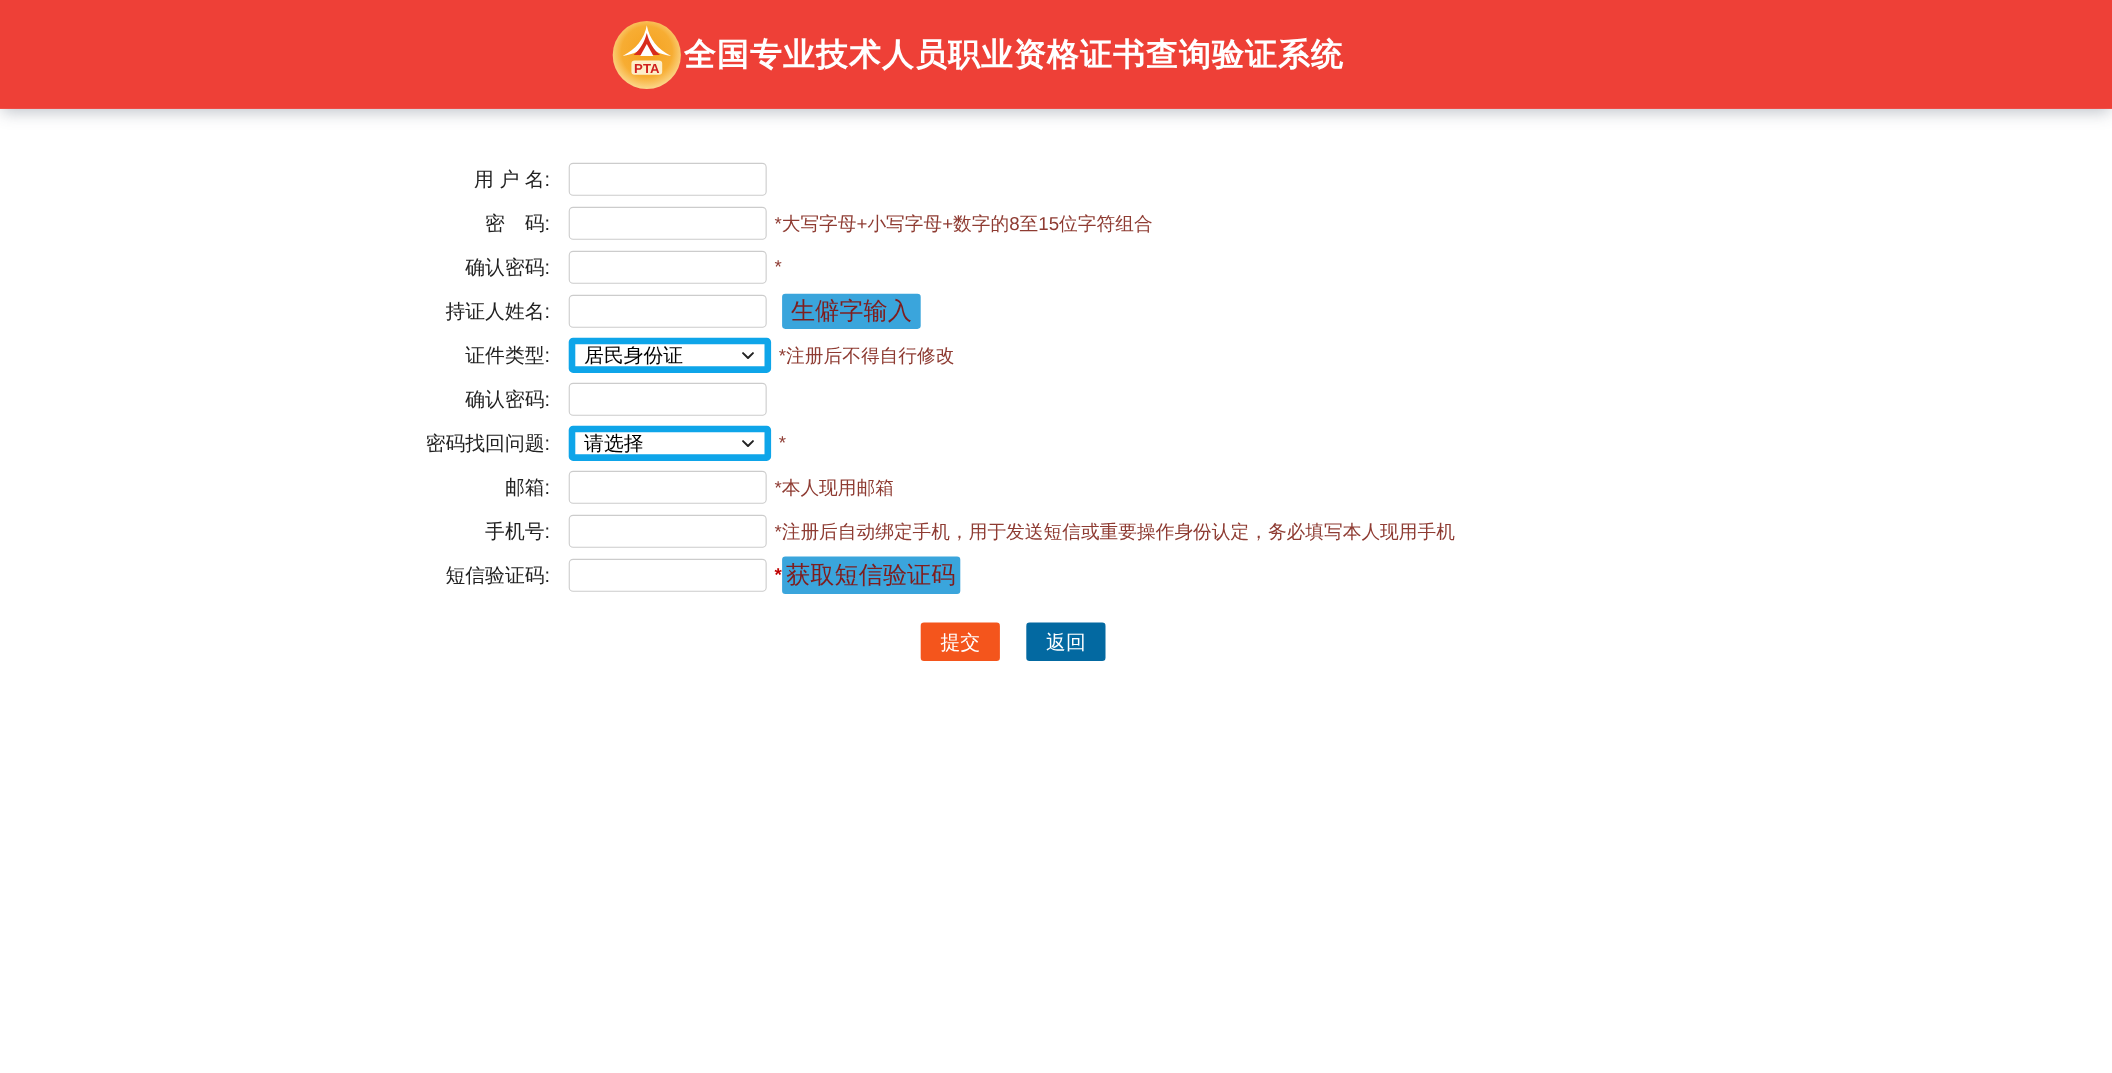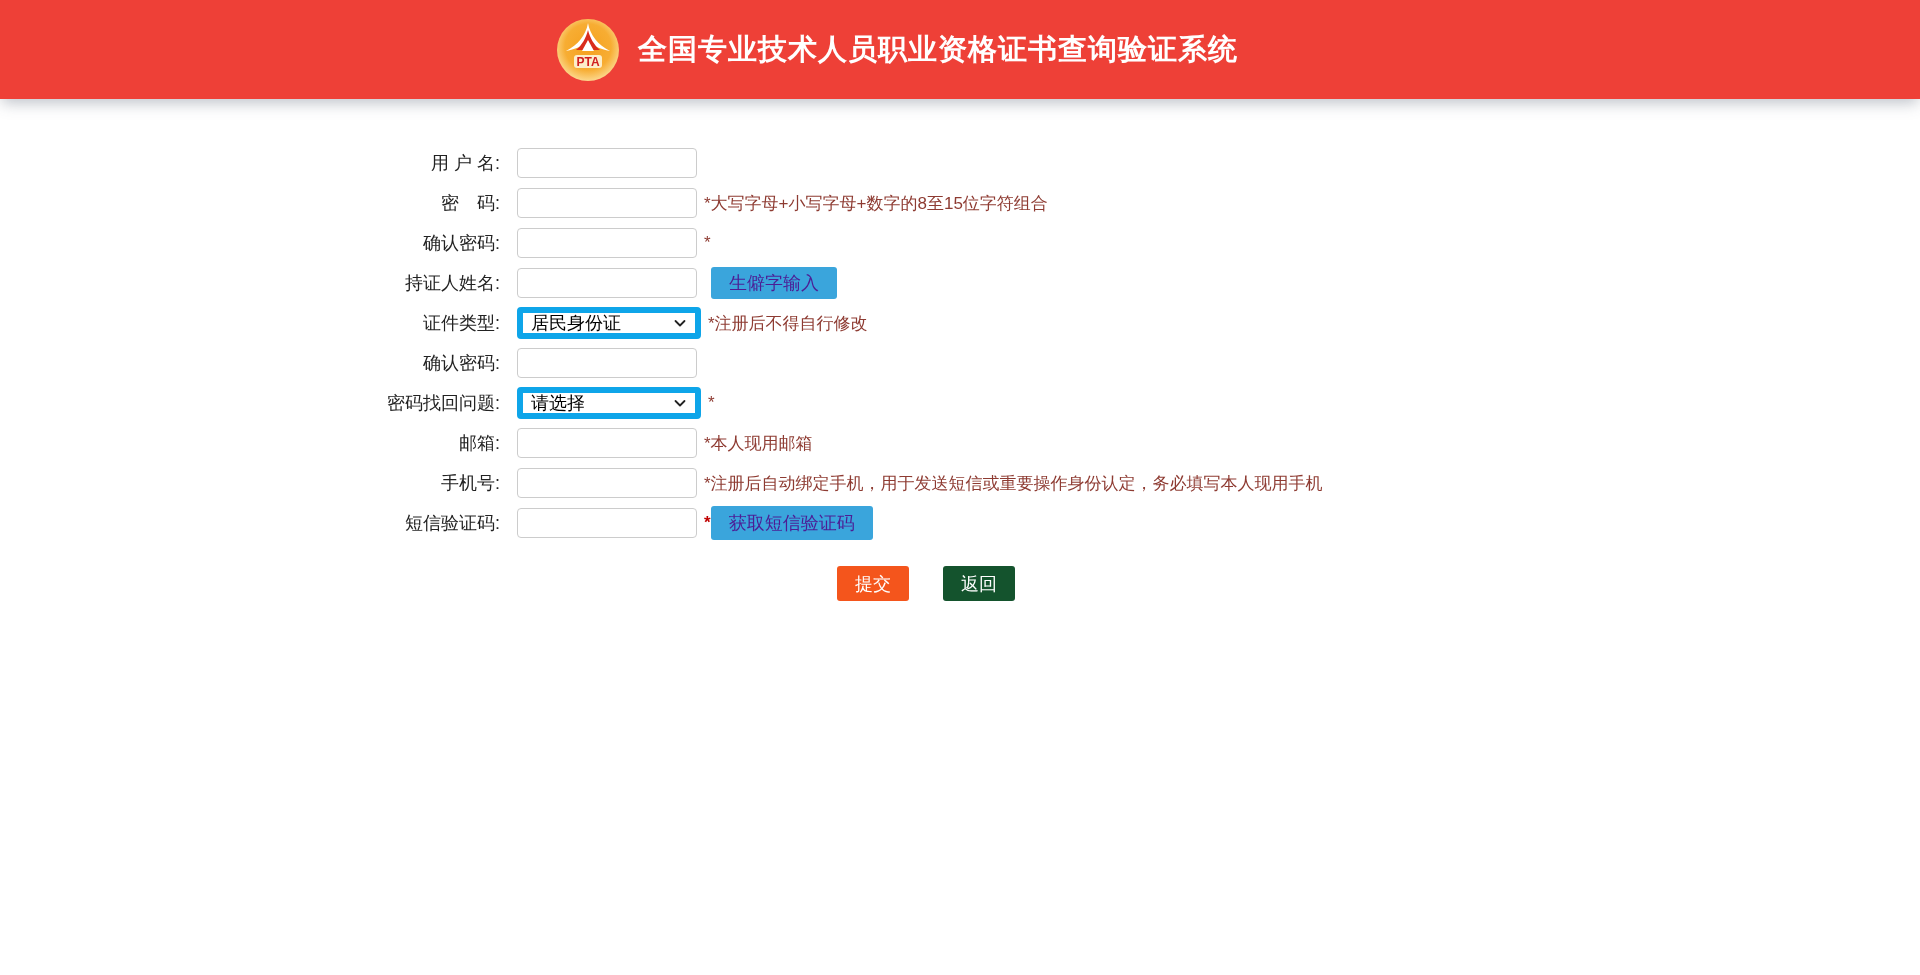--- a/index.html
+++ b/index.html
@@ -8,21 +8,21 @@
 
   
   .header {
     position: relative;
     width: 100%; height: 99px;
     background: #ee4037;
     box-shadow: 0 6px 14px -2px rgba(70, 80, 100, 0.35);
   }
   .header-content {
     position: absolute; left: 556px; top: 0; height: 100%;
-    display: flex; align-items: center; gap: 18px;
+    display: flex; align-items: center; gap: 2px;
   }
   .logo { width: 64px; height: 64px; display: block; }
   .page-title {
     color: #ffffff; font-size: 29px; font-weight: bold;
     letter-spacing: 1px; white-space: nowrap;
   }
 
   
   .form { margin: 44px 0 0 316px; }
   .row { display: flex; align-items: center; height: 40px; }
@@ -43,36 +43,36 @@
     padding: 0 8px; cursor: default;
   }
   .sel-value { font-size: 18px; color: #000000; flex: 1; white-space: nowrap; }
   .sel svg { width: 14px; height: 14px; flex: none; }
   .hint {
     margin-left: 7px; font-size: 17px; color: #8e3b32; white-space: nowrap;
   }
   .star-red { margin-left: 7px; font-size: 17px; color: #c00000; font-weight: bold; }
 
   .btn-blue {
-    border: none; color: #4c1d95; background: #3aa5dc;
-    font-size: 18px; border-radius: 3px; cursor: pointer;
+    border: none; color: #7f1d1d; background: #3aa5dc;
+    font-size: 22px; border-radius: 3px; cursor: pointer;
     font-family: Liberation Sans, sans-serif;
   }
   .btn-rare { margin-left: 14px; width: 126px; height: 32px; }
   .btn-sms  { width: 162px; height: 34px; }
 
-  .actions { display: flex; gap: 34px; margin: 23px 0 0 521px; }
+  .actions { display: flex; gap: 24px; margin: 23px 0 0 521px; }
   .btn-submit {
     width: 72px; height: 35px; border: none; border-radius: 3px;
     background: #f4551c; color: #ffffff; font-size: 18px; cursor: pointer;
     font-family: "Liberation Sans", "DejaVu Sans", sans-serif;
   }
   .btn-back {
     width: 72px; height: 35px; border: none; border-radius: 3px;
-    background: #14532d; color: #ffffff; font-size: 18px; cursor: pointer;
+    background: #0369a1; color: #ffffff; font-size: 18px; cursor: pointer;
     font-family: "Liberation Sans", "DejaVu Sans", sans-serif;
     text-align: center;
   }
 </style>
 </head>
 <body>
 
 <div class="header">
   <div class="header-content">
     <svg class="logo" viewBox="0 0 64 64">

